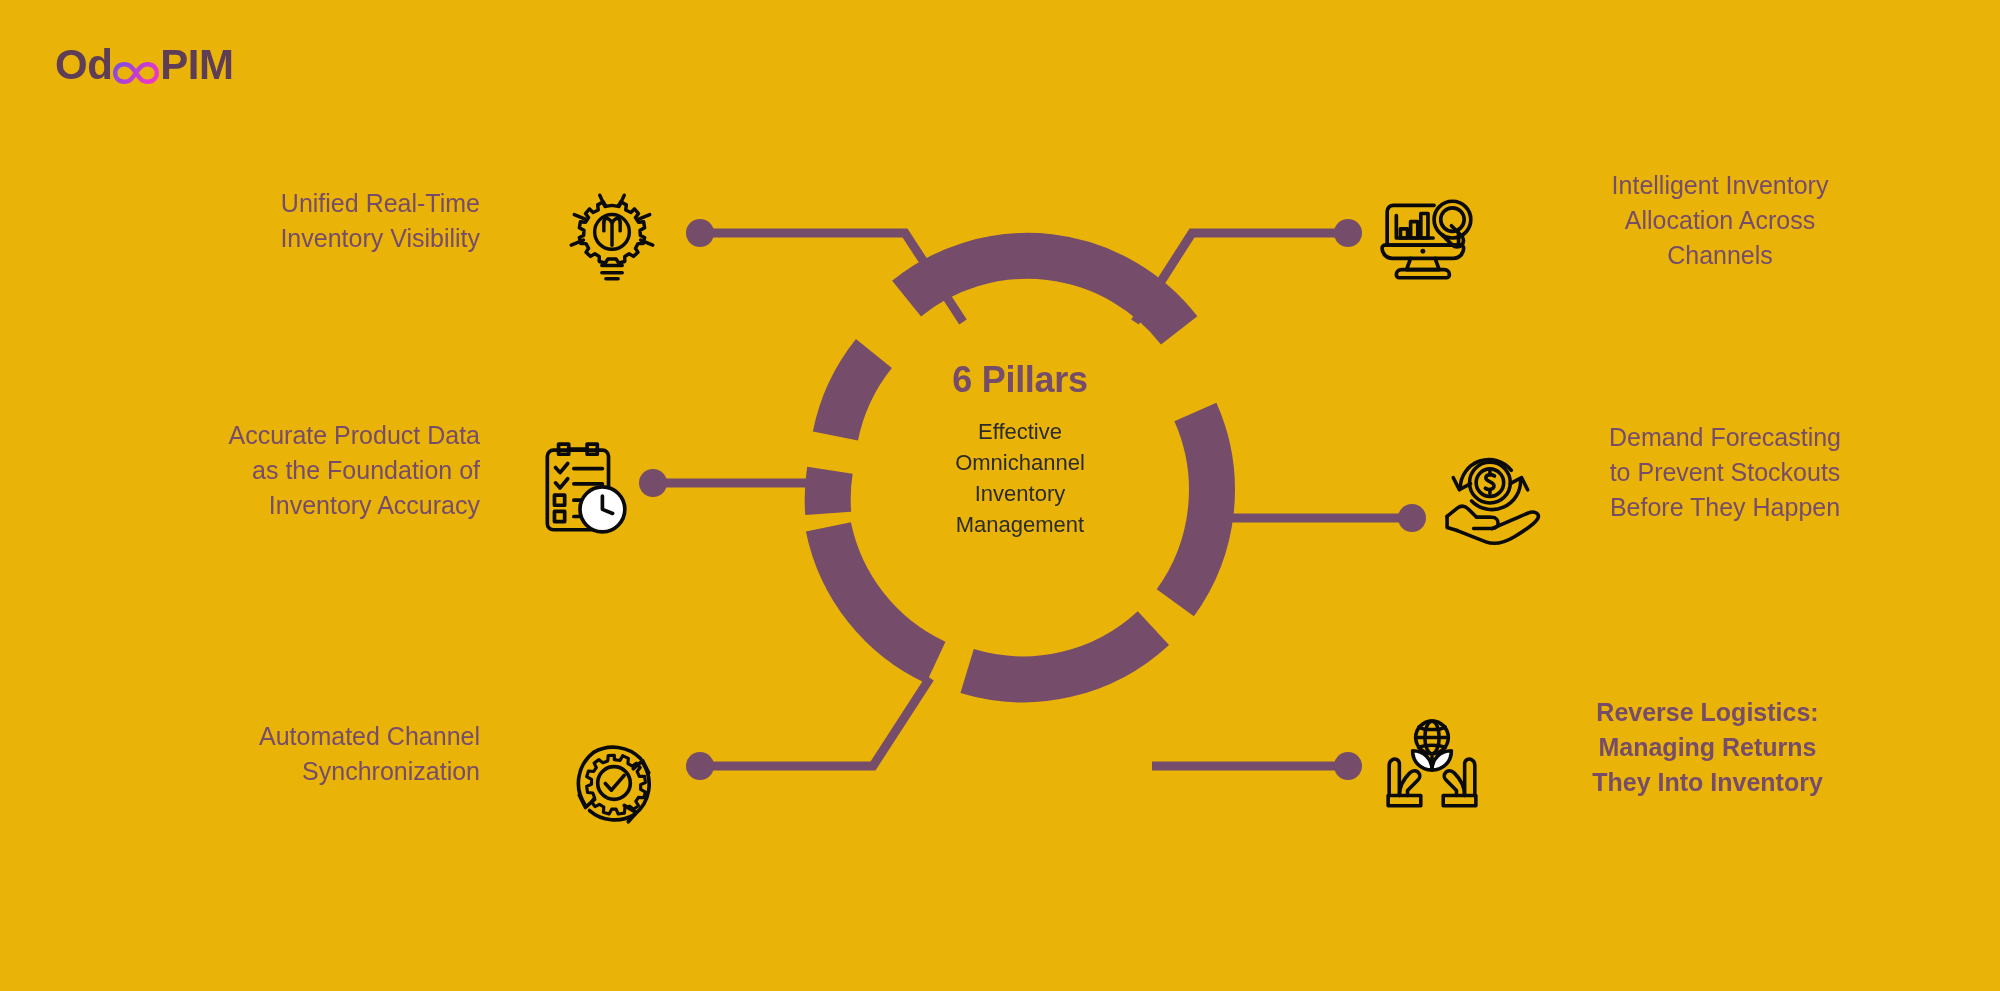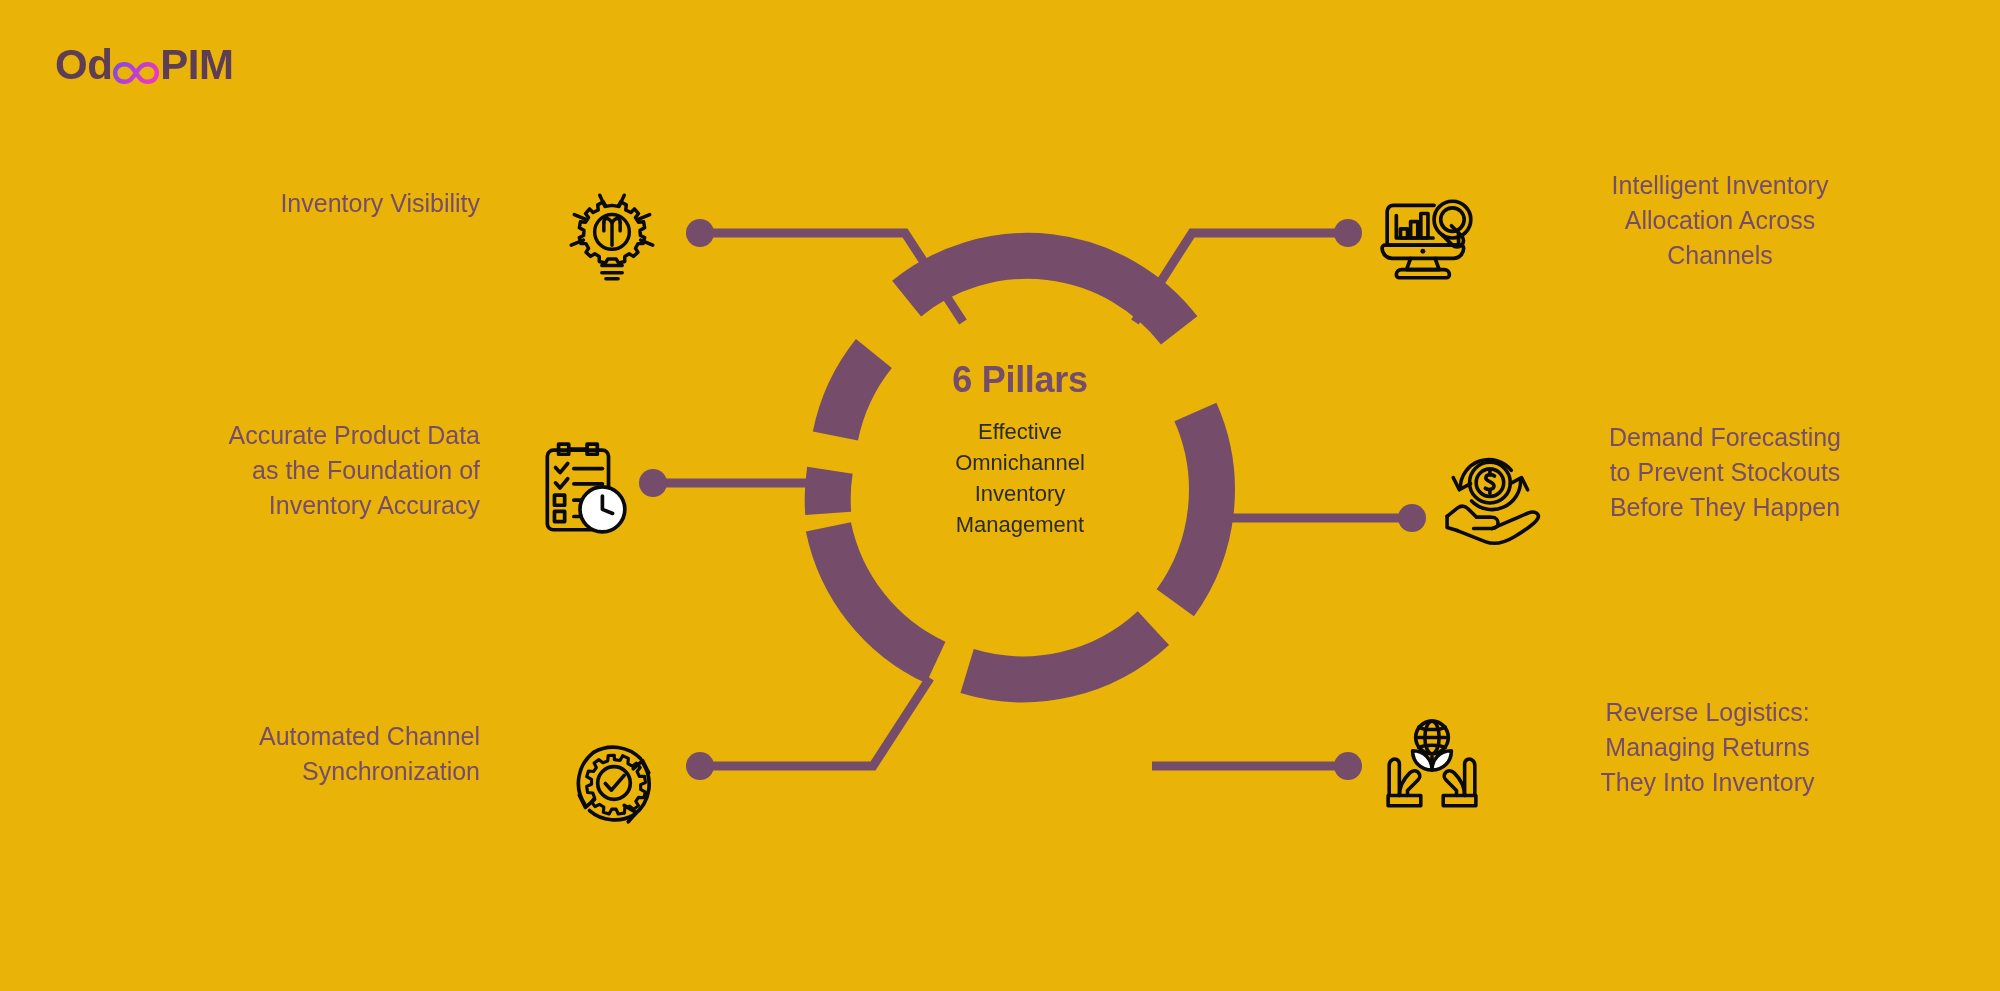--- a/index.html
+++ b/index.html
@@ -98,21 +98,21 @@
   }
   .pillar-label.left  { text-align: right; }
   .pillar-label.right { text-align: left;  }
 
   
   #label-1 { left:  90px; top: 186px; width: 390px; text-align: right; }
   #label-2 { left:  75px; top: 418px; width: 405px; text-align: right; }
   #label-3 { left:  95px; top: 719px; width: 385px; text-align: right; }
   #label-4 { left: 1520px; top: 168px; width: 400px; text-align: center; }
   #label-5 { left: 1525px; top: 420px; width: 400px; text-align: center; }
-  #label-6 { left: 1505px; top: 695px; width: 405px; text-align: center; }
+  #label-6 { left: 1505px; top: 695px; width: 405px; text-align: center; font-weight: bold; }
 
   
   .pillar-icon {
     position: absolute;
     width: 108px;
     height: 102px;
   }
   .pillar-icon svg { width: 100%; height: 100%; display: block; }
 
   #icon-1 { left: 558px;  top: 186px; }
@@ -197,20 +197,21 @@
     <div class="headline">6 Pillars</div>
     <div class="subline">
       <div>Effective</div>
       <div>Omnichannel</div>
       <div>Inventory</div>
       <div>Management</div>
     </div>
   </div>
 
   <div class="pillar-label left" id="label-1">
+    <div>Unified Real-Time</div>
     <div>Inventory Visibility</div>
   </div>
 
   <div class="pillar-label left" id="label-2">
     <div>Accurate Product Data</div>
     <div>as the Foundation of</div>
     <div>Inventory Accuracy</div>
   </div>
 
   <div class="pillar-label left" id="label-3">

